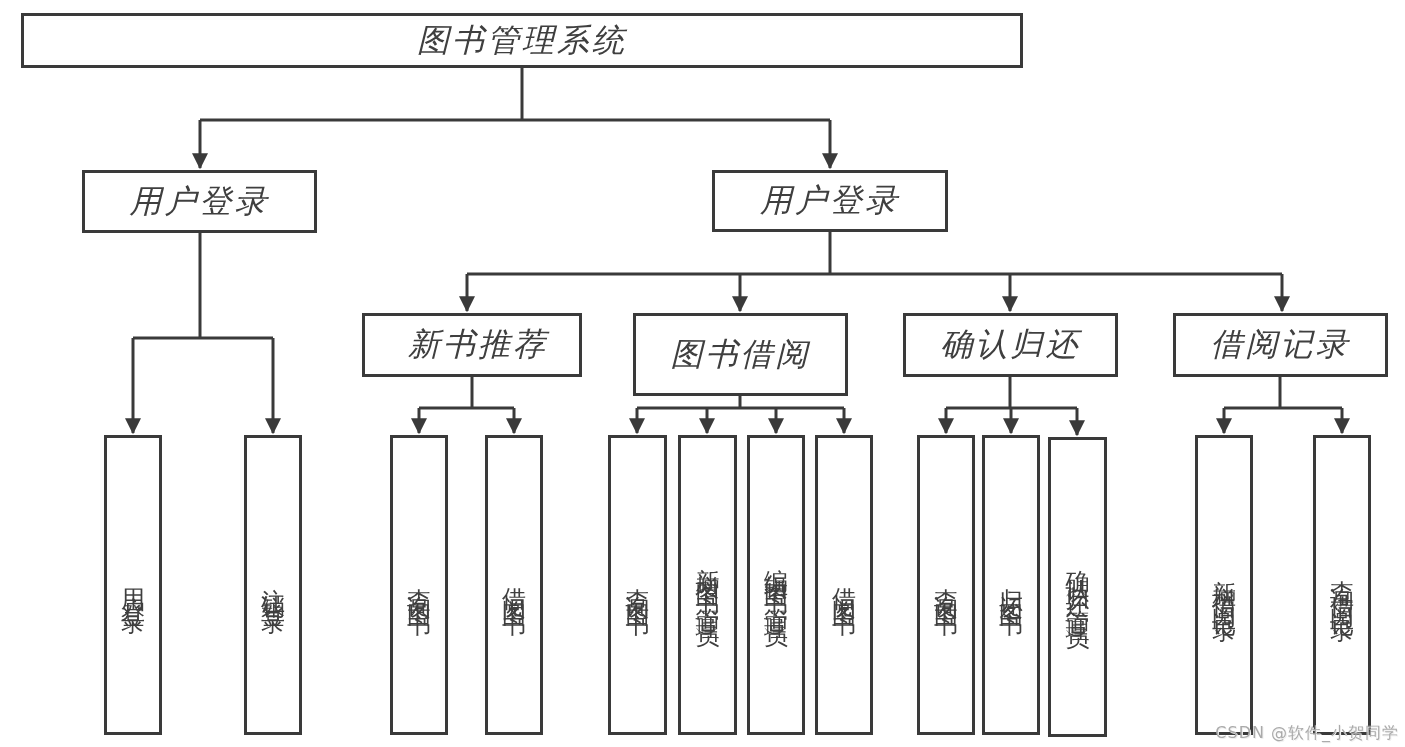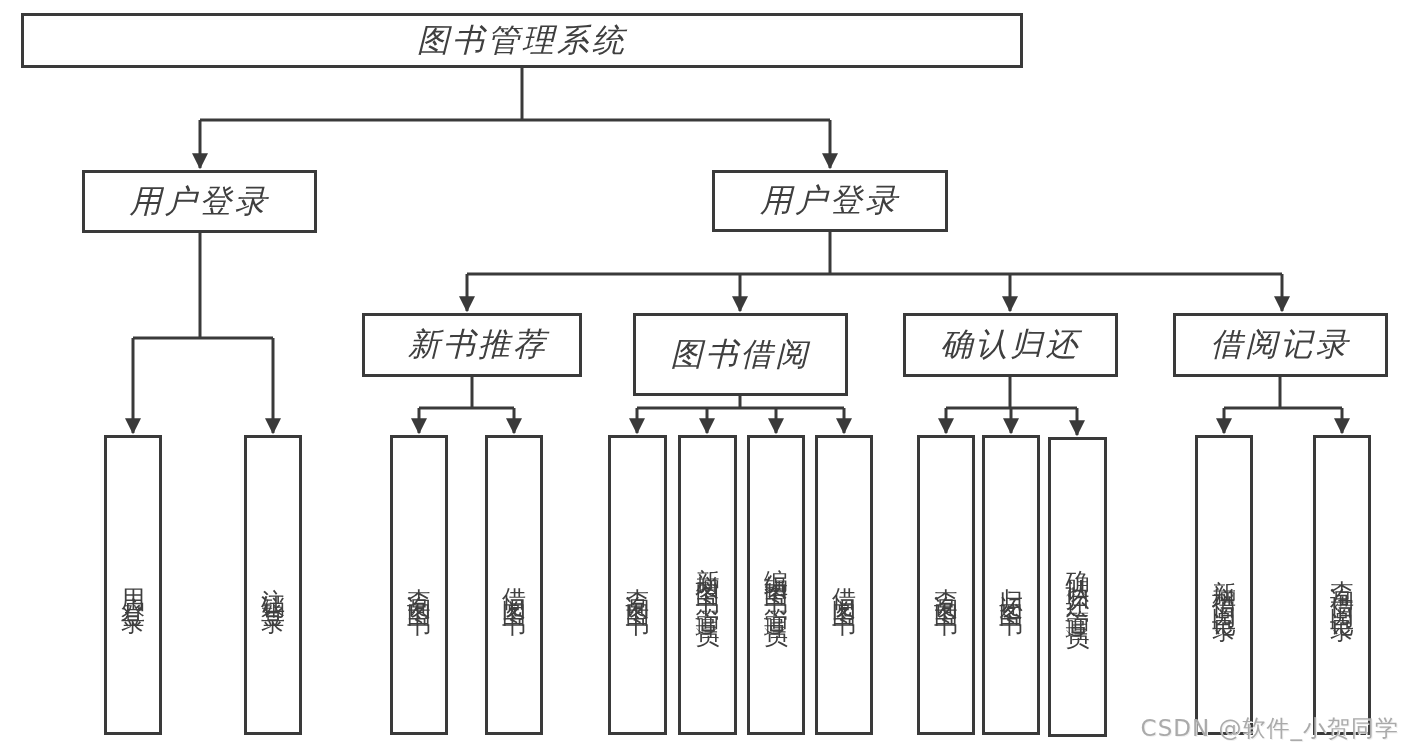--- a/index.html
+++ b/index.html
@@ -44,21 +44,21 @@
   .leaf .vlabel{
     writing-mode:vertical-lr;
     text-orientation:mixed;
     letter-spacing:8px;
     line-height:1;
     color:var(--text);
   }
   .watermark{
     position:absolute;
     right:6px;bottom:3px;
-    font-size:23px;
+    font-size:16px;
     color:var(--wm);
     text-shadow:1px 1px 0 #f0f0f0;
     letter-spacing:1px;
     white-space:nowrap;
   }
 </style>
 </head>
 <body>
 
 <div class="canvas">

